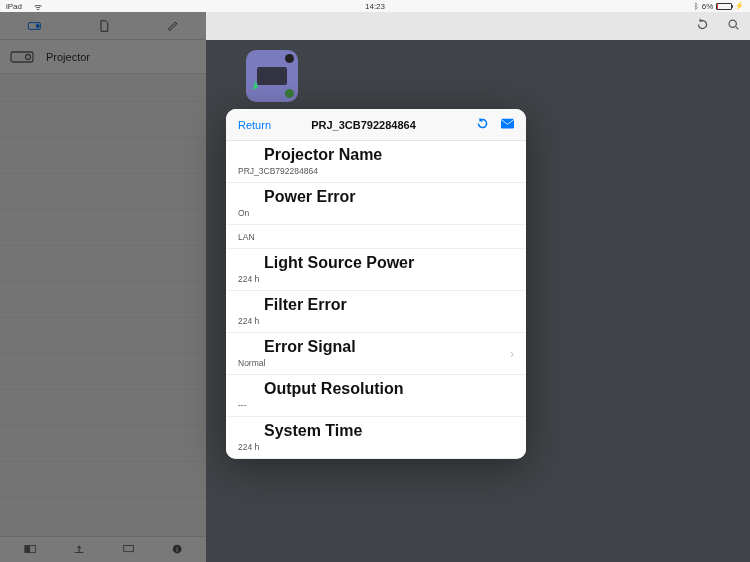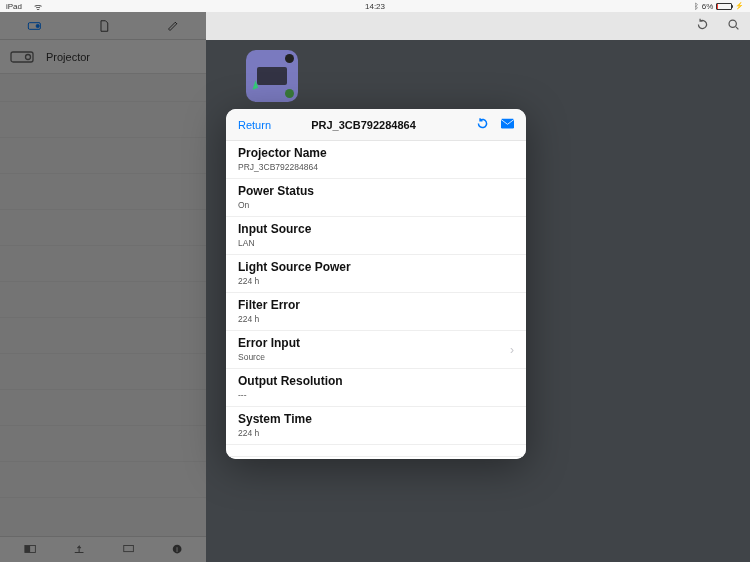--- a/index.html
+++ b/index.html
@@ -47,21 +47,21 @@
     .popover-header { height: 32px; display: flex; align-items: center; padding: 0 12px; border-bottom: 1px solid #e5e5e5; background: #f8f8f8; }
     .return-btn { color: #007aff; font-size: 11px; }
     .popover-title { flex: 1; text-align: center; font-size: 11px; font-weight: 600; color: #111; margin-left: -20px; }
     .popover-actions { display: flex; gap: 12px; }
     .popover-actions svg { width: 13px; height: 13px; }
     .refresh-icon { fill: none; stroke: #007aff; stroke-width: 1.8; }
     .mail-icon { fill: #007aff; }
     
     .popover-body { height: calc(100% - 32px); overflow-y: auto; background: #fff; }
     .info-row { padding: 5px 12px 6px; border-bottom: 0.5px solid #eee; position: relative; }
-    .info-label { font-size: 12px; font-weight: 700; color: #111; }
+    .info-label { font-size: 16px; font-weight: 700; color: #111; margin-left: 26px; }
     .info-value { font-size: 8.5px; color: #555; margin-top: 2px; }
     .chevron { position: absolute; right: 12px; top: 50%; transform: translateY(-50%); color: #c7c7cc; font-size: 12px; }
     
     
     .dim { position: absolute; top: 12px; left: 0; width: 206px; height: 550px; background: rgba(0,0,0,0.5); pointer-events: none; }
   </style>
 </head>
 <body>
 
 <div class="status-bar">
@@ -174,38 +174,37 @@
             </svg>
         </span>
       </div>
     </div>
     <div class="popover-body" id="popover-body">
         <div class="info-row">
           <div class="info-label">Projector Name</div>
           <div class="info-value">PRJ_3CB792284864</div>
         </div>
         <div class="info-row">
-          <div class="info-label">Power Status</div>
+          <div class="info-label">Power Error</div>
           <div class="info-value">On</div>
         </div>
         <div class="info-row">
-          <div class="info-label">Input Source</div>
           <div class="info-value">LAN</div>
         </div>
         <div class="info-row">
           <div class="info-label">Light Source Power</div>
           <div class="info-value">224 h</div>
         </div>
         <div class="info-row">
           <div class="info-label">Filter Error</div>
           <div class="info-value">224 h</div>
         </div>
         <div class="info-row">
-          <div class="info-label">Error Input</div>
-          <div class="info-value">Source</div>
+          <div class="info-label">Error Signal</div>
+          <div class="info-value">Normal</div>
           <div class="chevron">›</div>
         </div>
         <div class="info-row">
           <div class="info-label">Output Resolution</div>
           <div class="info-value">---</div>
         </div>
         <div class="info-row">
           <div class="info-label">System Time</div>
           <div class="info-value">224 h</div>
         </div>

